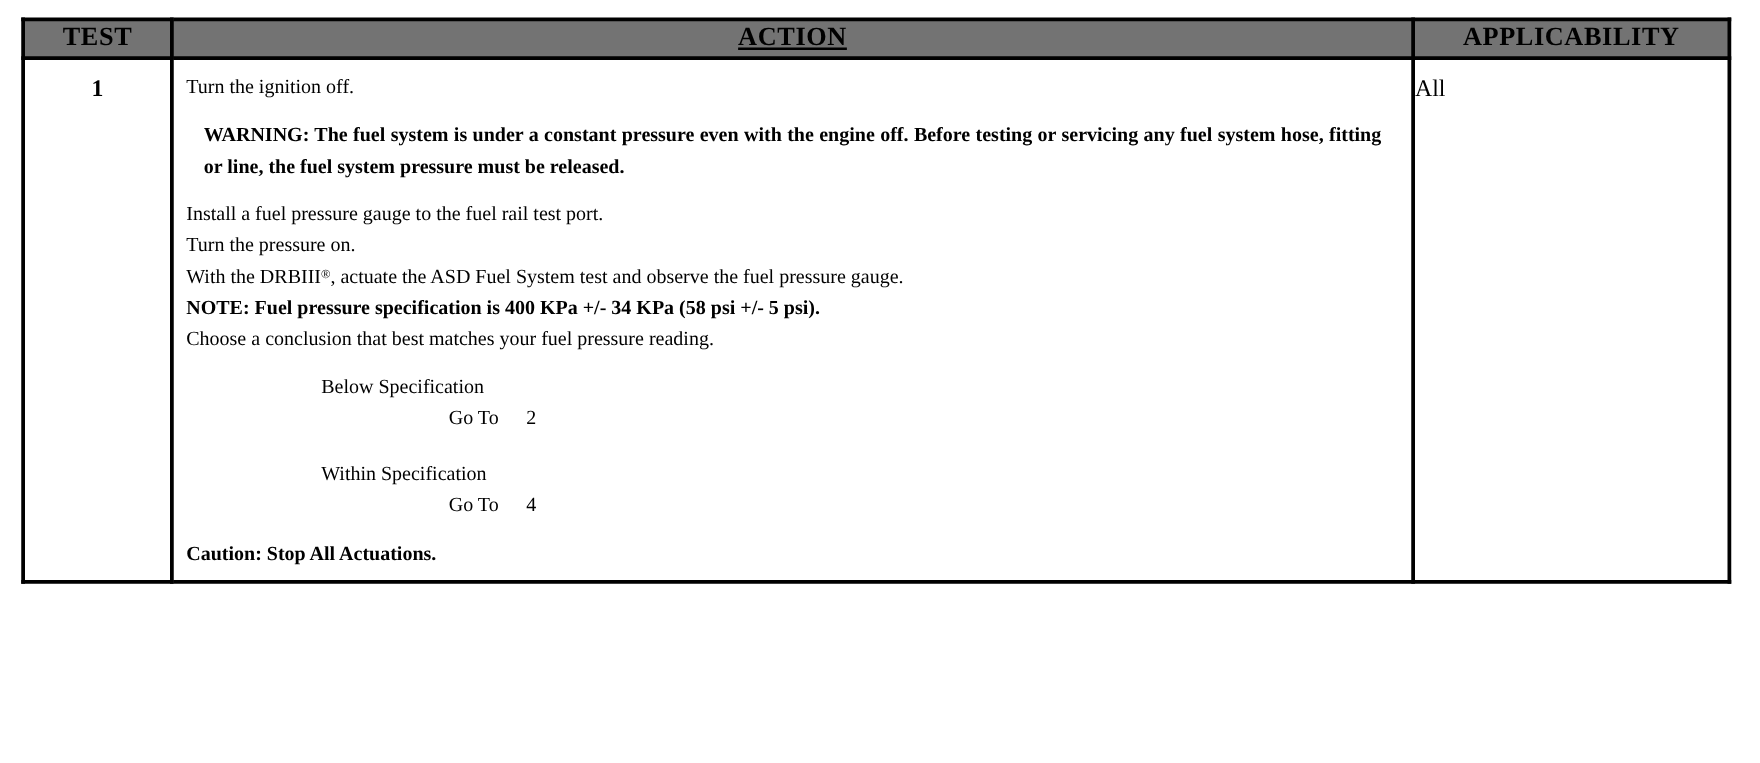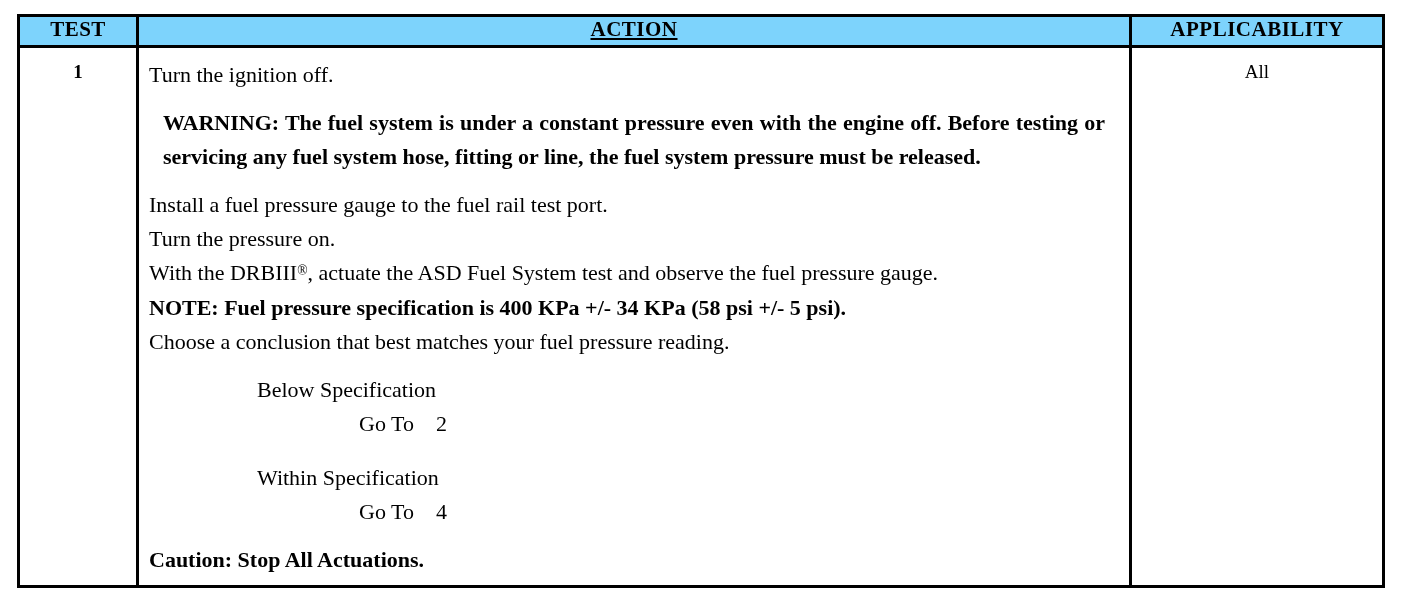--- a/index.html
+++ b/index.html
@@ -32,21 +32,21 @@
 
   .proc-table td,
   .proc-table th {
     border: 3px solid #000000;
     vertical-align: top;
     padding: 0;
   }
 
   
   thead th {
-    background: #7dd3fc;
+    background: #737373;
     text-align: center;
     font-weight: bold;
     font-size: 21px;
     letter-spacing: 0.5px;
     padding: 3px 0 5px 0;
     height: 28px;
     font-variant: small-caps;
     font-family: "Liberation Serif", serif;
   }
   th.col-test   { width: 116px; }
@@ -54,27 +54,26 @@
   th.col-appl   { width: 250px; }
 
   
   td.cell-test {
     text-align: center;
     font-size: 19px;
     font-weight: bold;
     padding-top: 13px;
   }
   td.cell-appl {
-    text-align: center;
     font-size: 19px;
     padding-top: 13px;
   }
   td.cell-action {
     padding: 10px 10px 8px 10px;
-    font-size: 22px;
+    font-size: 16px;
     line-height: 1.55;
   }
 
   .line { margin: 0; }
   .line.bold { font-weight: bold; }
 
   .warning {
     font-weight: bold;
     text-align: justify;
     text-justify: inter-word;

